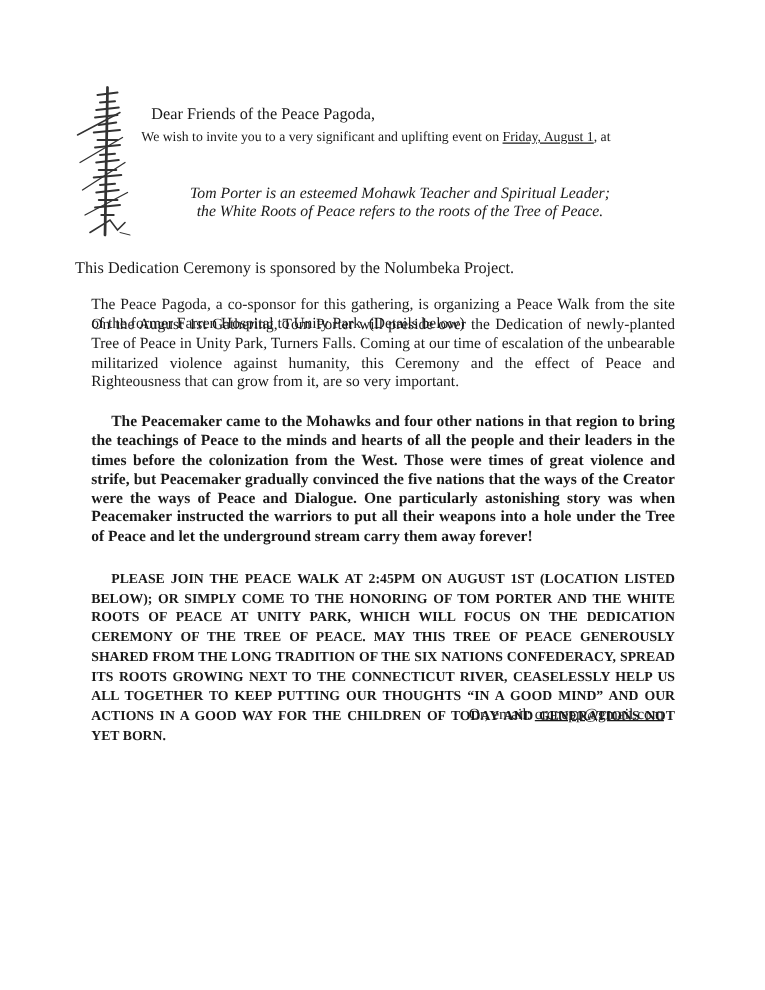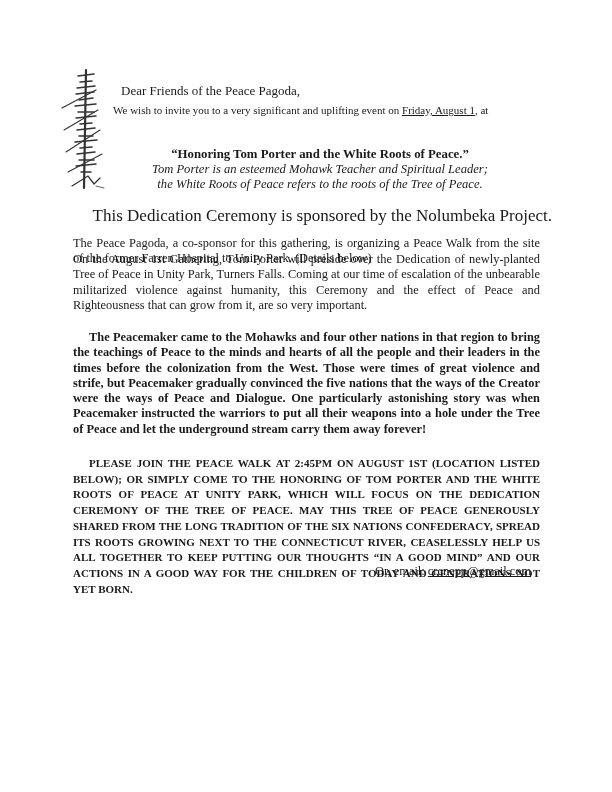--- a/index.html
+++ b/index.html
@@ -7,21 +7,21 @@
          font-family:"Liberation Serif", serif; color:#1a1a1a; }
   .abs { position:absolute; }
   .calli { left:60px; top:68px; width:48px; height:126px; }
   .greeting { left:121px; top:83px; font-size:13px; white-space:nowrap; }
   .invite { left:113px; top:103px; width:427px; font-size:11px; line-height:15px; }
   .invite .l2 { padding-left:9px; }
   .u { text-decoration:underline; text-underline-offset:1px; }
   .center-block { left:120px; top:147px; width:400px; text-align:center; font-size:12.6px; line-height:15px; }
   .center-block .title { font-weight:bold; font-size:12.8px; }
   .center-block .it { font-style:italic; }
-  .sponsor { left:60px; top:206px; width:492px; text-align:right; font-size:17px; }
+  .sponsor { left:60px; top:206px; width:492px; text-align:left; font-size:13px; }
   .body-text { left:73px; width:467px; font-size:12.4px; line-height:15.3px; text-align:justify; }
   .p1 { top:236px; }
   .p2 { top:252px; }
   .p3 { top:330px; text-indent:16px;font-weight:bold; }
   .caps { left:73px; top:456px; width:467px; font-size:11px; line-height:15.7px; font-weight:bold;
           text-align:justify; text-indent:16px; }
   .footer { left:73px; top:564px; width:467px; font-size:12.4px; }
   .footer .email { position:absolute; left:302px; top:0; white-space:nowrap;text-align:right; }
 </style>
 </head>
@@ -44,21 +44,20 @@
   </g>
 </svg>
 
 <div class="abs greeting">Dear Friends of the Peace Pagoda,</div>
 
 <div class="abs invite">
   <span>We wish to invite you to a very significant and uplifting event on </span><span class="u">Friday, August 1</span><span>, at</span><br>
 </div>
 
 <div class="abs center-block">
-  <div class="title">“Honoring Tom Porter and the White Roots of Peace.”</div>
   <div class="it">Tom Porter is an esteemed Mohawk Teacher and Spiritual Leader;</div>
   <div class="it">the White Roots of Peace refers to the roots of the Tree of Peace.</div>
 </div>
 
 <div class="abs sponsor">This Dedication Ceremony is sponsored by the Nolumbeka Project.</div>
 
 <div class="abs body-text p1">The Peace Pagoda, a co-sponsor for this gathering, is organizing a Peace Walk from the site of the former Farren Hospital to Unity Park.  (Details below)</div>
 <div class="abs body-text p2"> On the August 1st Gathering, Tom Porter will preside over the Dedication of newly-planted Tree of Peace in Unity Park, Turners Falls.  Coming at our time of escalation of the unbearable militarized violence against humanity, this Ceremony and the effect of Peace and Righteousness that can grow from it, are so very important.</div>
 <div class="abs body-text p3">The Peacemaker came to the Mohawks and four other nations in that region to bring the teachings of Peace to the minds and hearts of all the people and their leaders in the times before the colonization from the West.  Those were times of great violence and strife, but Peacemaker gradually convinced the five nations that the ways of the Creator were the ways of Peace and Dialogue.  One particularly astonishing story was when Peacemaker instructed the warriors to put all their weapons into a hole under the Tree of Peace and let the underground stream carry them away forever!</div>
 

